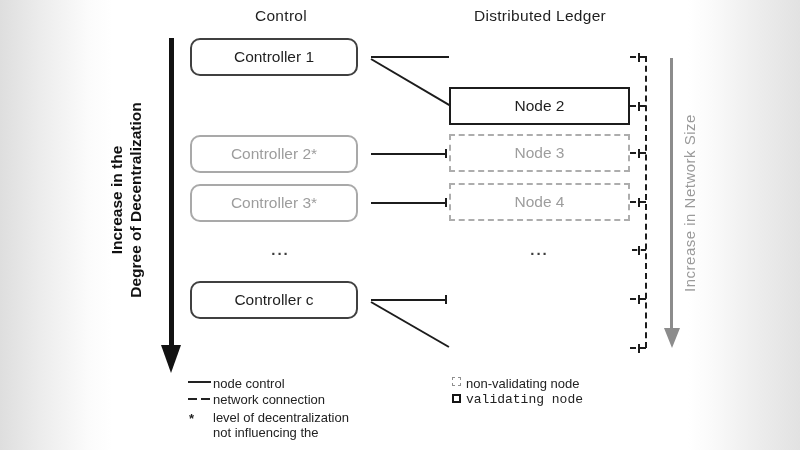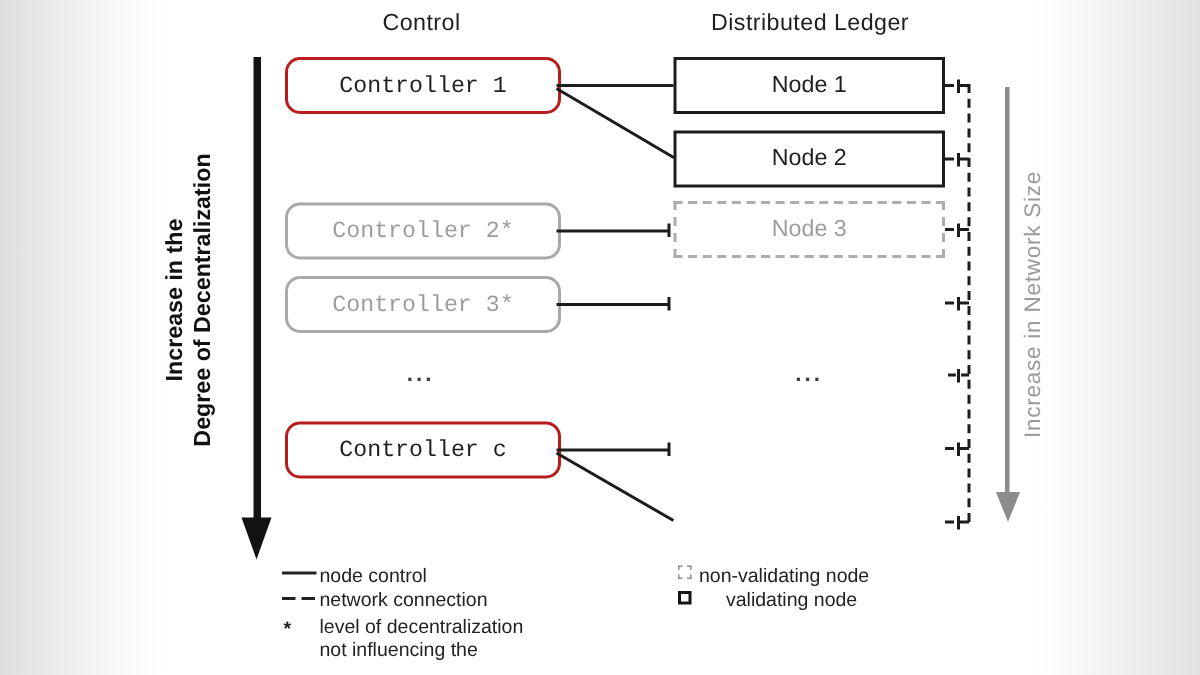--- a/index.html
+++ b/index.html
@@ -4,22 +4,22 @@
 <style>
   html,body{margin:0;padding:0;}
   body{
     width:800px;height:450px;overflow:hidden;
     font-family:"Liberation Sans","DejaVu Sans",sans-serif;
     background:linear-gradient(90deg,#dedede 0%,#ececec 5%,#fbfbfb 11%,#ffffff 14%,#ffffff 86%,#fafafa 89%,#ececec 95%,#e2e2e2 100%);
   }
   .stage{position:relative;width:800px;height:450px;}
   .abs{position:absolute;}
   .hdr{width:182px;text-align:center;font-size:15.5px;color:#1f1f1f;letter-spacing:.3px;}
-  .cbox{left:190px;width:184px;height:38px;box-sizing:border-box;border:2px solid #b91c1c;border-radius:10px;
-        background:#fff;display:flex;align-items:center;justify-content:center;font-size:15.5px;color:#1f1f1f;font-family:Liberation Mono, monospace;}
+  .cbox{left:190px;width:168px;height:38px;box-sizing:border-box;border:2px solid #404040;border-radius:10px;
+        background:#fff;display:flex;align-items:center;justify-content:center;font-size:15.5px;color:#1f1f1f;}
   .cbox.muted{border-color:#a9a9a9;color:#9d9d9d;}
   .nbox{left:449px;width:181px;height:38px;box-sizing:border-box;border:2px solid #1c1c1c;
         background:#fff;display:flex;align-items:center;justify-content:center;font-size:15.5px;color:#1f1f1f;}
   .nbox.nonval{border:2px dashed #adadad;color:#9d9d9d;background:transparent;}
   .hline{height:2px;background:#1c1c1c;}
   .diag{height:2px;background:#1c1c1c;transform-origin:0 50%;}
   .tick{width:2px;height:9px;background:#1c1c1c;}
   .busv{width:0;border-left:2px dashed #1c1c1c;}
   .stub{height:0;border-top:2px dashed #1c1c1c;}
   .shaft-black{width:5px;background:#121212;}
@@ -54,23 +54,23 @@
 
   <div class="abs vlab-right">Increase in Network Size</div>
   <div class="abs shaft-gray" style="left:670px;top:58px;height:270px;"></div>
   <div class="abs head-gray" style="left:664px;top:328px;"></div>
 
   <div class="abs cbox" style="top:38px;">Controller 1</div>
   <div class="abs cbox muted" style="top:135px;">Controller 2*</div>
   <div class="abs cbox muted" style="top:184px;">Controller 3*</div>
   <div class="abs cbox" style="top:281px;">Controller c</div>
 
-  <div class="abs nbox" style="top:38px;">Node 1</div>
   <div class="abs nbox" style="top:87px;">Node 2</div>
   <div class="abs nbox nonval" style="top:134px;">Node 3</div>
+  <div class="abs nbox nonval" style="top:183px;">Node 4</div>
 
   <div class="abs dots" style="left:190px;top:241px;">...</div>
   <div class="abs dots" style="left:449px;top:241px;">...</div>
 
   <div class="abs hline" style="left:371px;top:56px;width:78px;"></div>
   <div class="abs diag" style="left:371px;top:58px;width:91px;transform:rotate(30.5deg);"></div>
   <div class="abs hline" style="left:371px;top:153px;width:75px;"></div>
   <div class="abs tick" style="left:445px;top:149px;"></div>
   <div class="abs hline" style="left:371px;top:202px;width:75px;"></div>
   <div class="abs tick" style="left:445px;top:198px;"></div>
@@ -101,15 +101,15 @@
   <div class="abs leg" style="left:213px;top:392px;">network connection</div>
   <div class="abs leg" style="left:189px;top:411px;font-weight:700;">*</div>
   <div class="abs leg" style="left:213px;top:410px;">
     <div>level of decentralization</div>
     <div>not influencing the</div>
   </div>
 
   <div class="abs sq-dashed" style="left:452px;top:377px;"></div>
   <div class="abs leg" style="left:466px;top:376px;">non-validating node</div>
   <div class="abs sq-solid" style="left:452px;top:394px;"></div>
-  <div class="abs leg" style="left:484px;top:392px;">validating node</div>
+  <div class="abs leg" style="left:466px;top:392px;font-family:Liberation Mono, monospace;">validating node</div>
 
 </div>
 
 </body></html>

